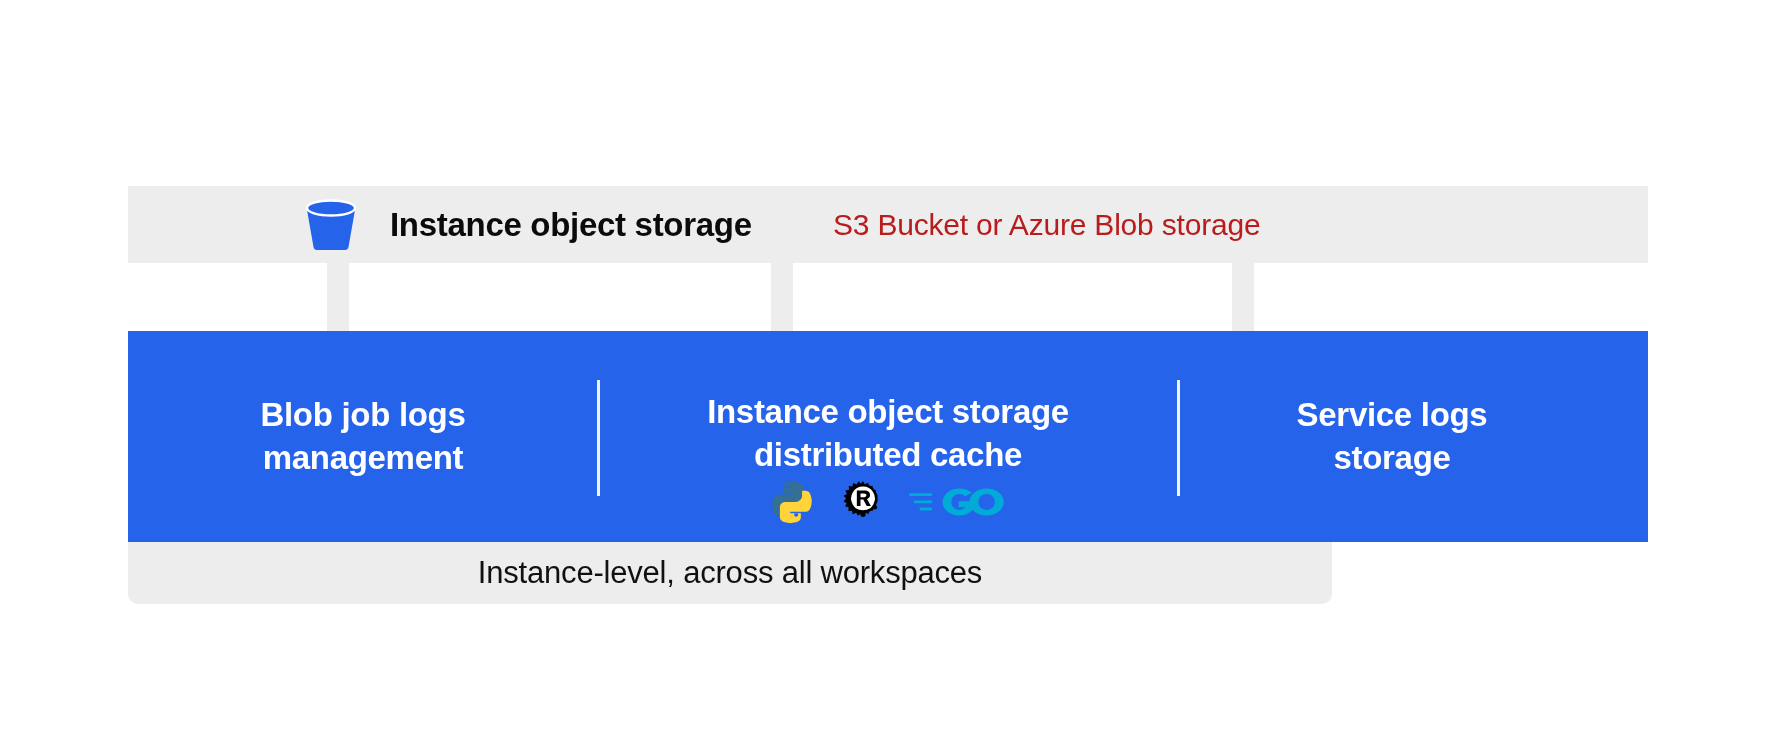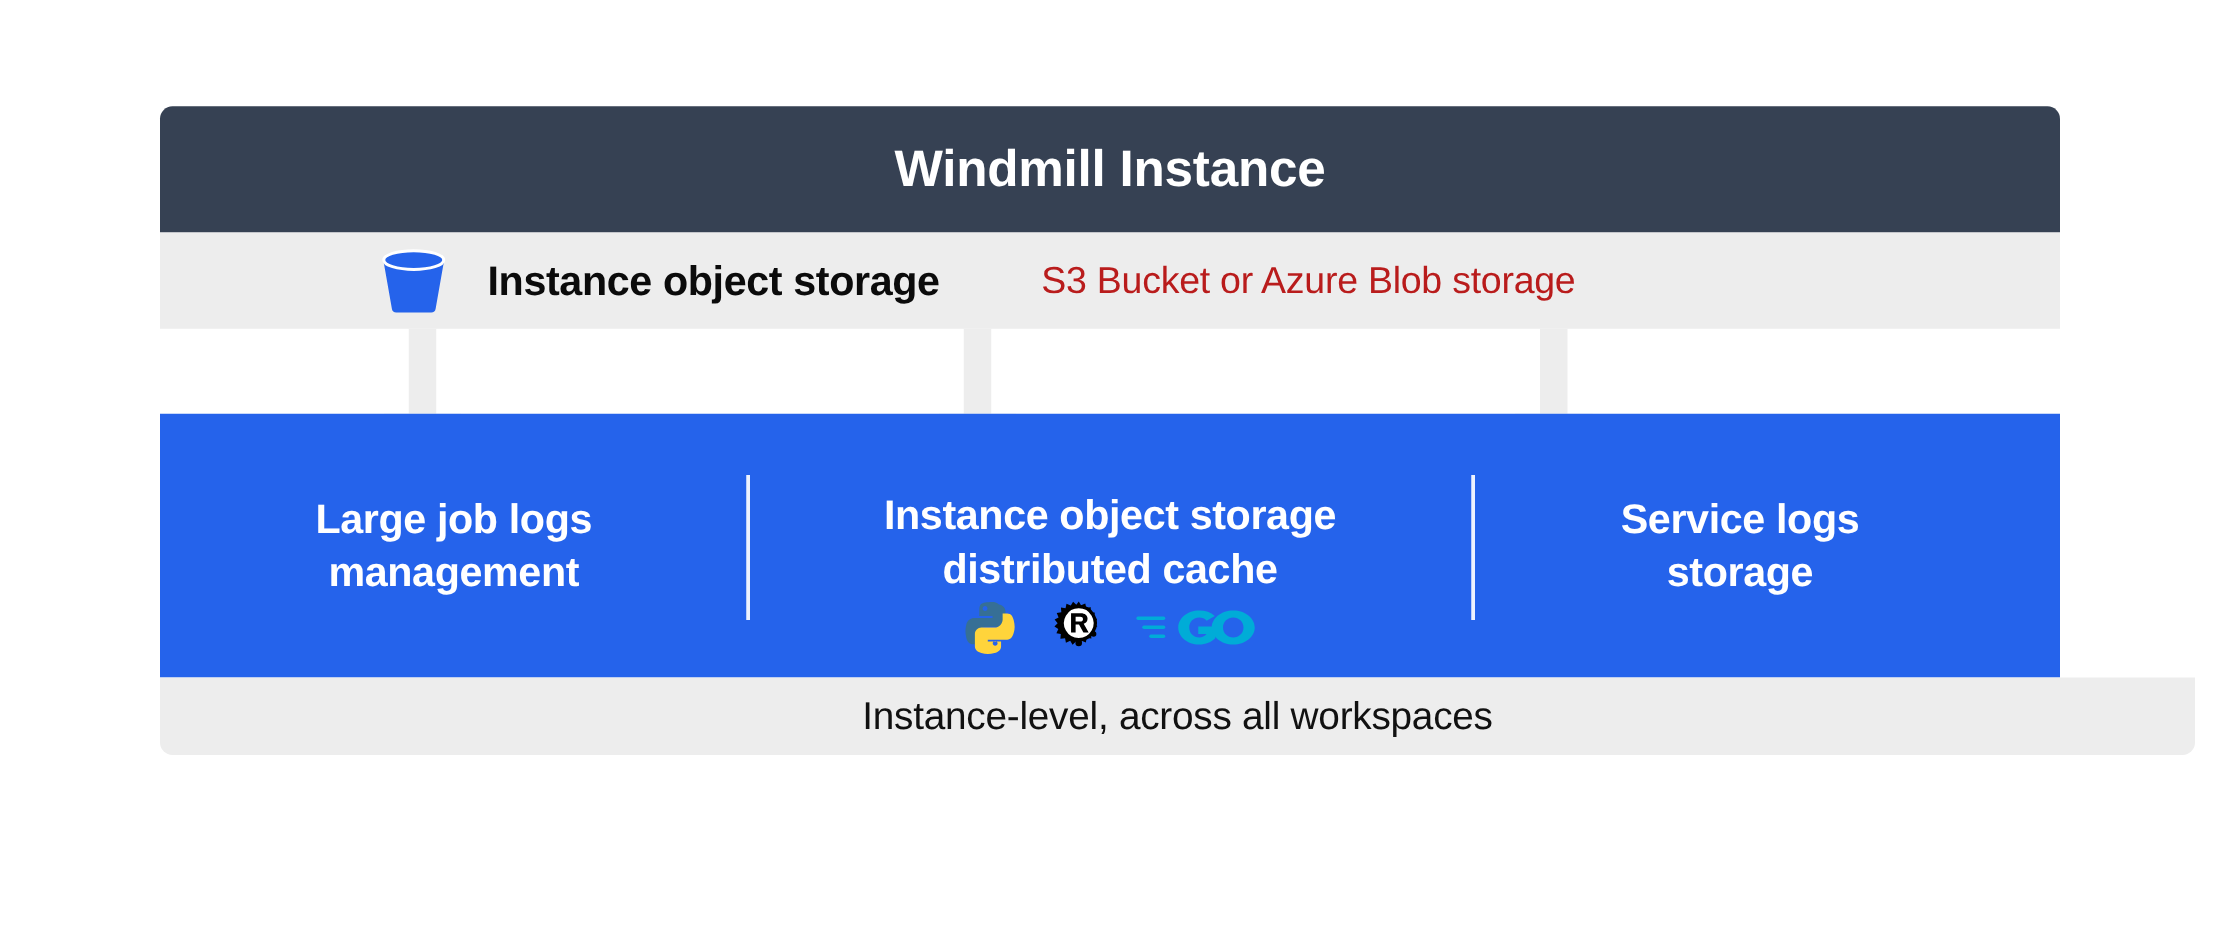--- a/index.html
+++ b/index.html
@@ -182,44 +182,41 @@
   }
   .logo {
     display: block;
   }
 
   
   .footer-bar {
     position: absolute;
     left: 0;
     top: 457px;
-    width: 1628px;
+    width: 1204px;
     height: 62px;
     background: #ededed;
     border-radius: 0 0 10px 10px;
     display: flex;
     align-items: center;
     justify-content: center;
   }
   .footer-text {
     color: #111111;
     font-size: 31px;
     font-weight: normal;
     letter-spacing: -0.2px;
   }
 </style>
 </head>
 <body>
 
 <div id="canvas">
   <div class="diagram">
 
-    <div class="header-bar">
-      <div class="header-title">Windmill Instance</div>
-    </div>
 
     <div class="storage-row">
       <div class="bucket-icon">
         <svg width="62" height="62" viewBox="0 0 62 62" xmlns="http://www.w3.org/2000/svg">
           <path d="M7 18 L13.5 55 Q14 58 17 58 L45 58 Q48 58 48.5 55 L55 18 Z" fill="#2563eb"></path>
           <ellipse cx="31" cy="16" rx="24" ry="7.5" fill="#2563eb" stroke="#ffffff" stroke-width="2.4"></ellipse>
         </svg>
       </div>
       <div class="storage-label">Instance object storage</div>
       <div class="storage-sublabel">S3 Bucket or Azure Blob storage</div>
@@ -233,21 +230,21 @@
         <div class="arrowhead"></div>
       </div>
       <div class="connector connector-c">
         <div class="arrowhead"></div>
       </div>
     </div>
 
     <div class="blue-panel">
 
       <div class="col col-1">
-        <div class="col-title">Large job logs
+        <div class="col-title">Blob job logs
 management</div>
       </div>
 
       <div class="col col-2">
         <div class="col-title">Instance object storage
 distributed cache</div>
       </div>
 
       <div class="col col-3">
         <div class="col-title">Service logs

